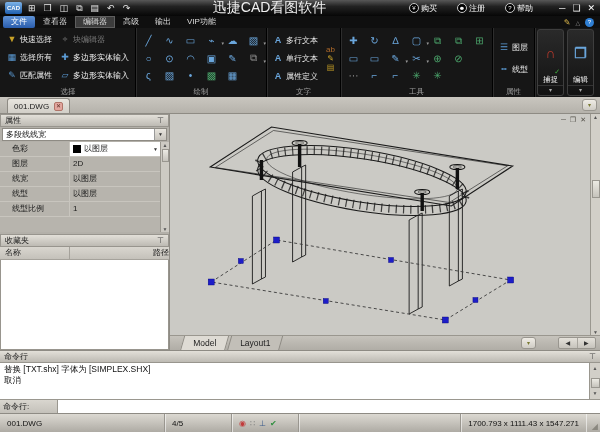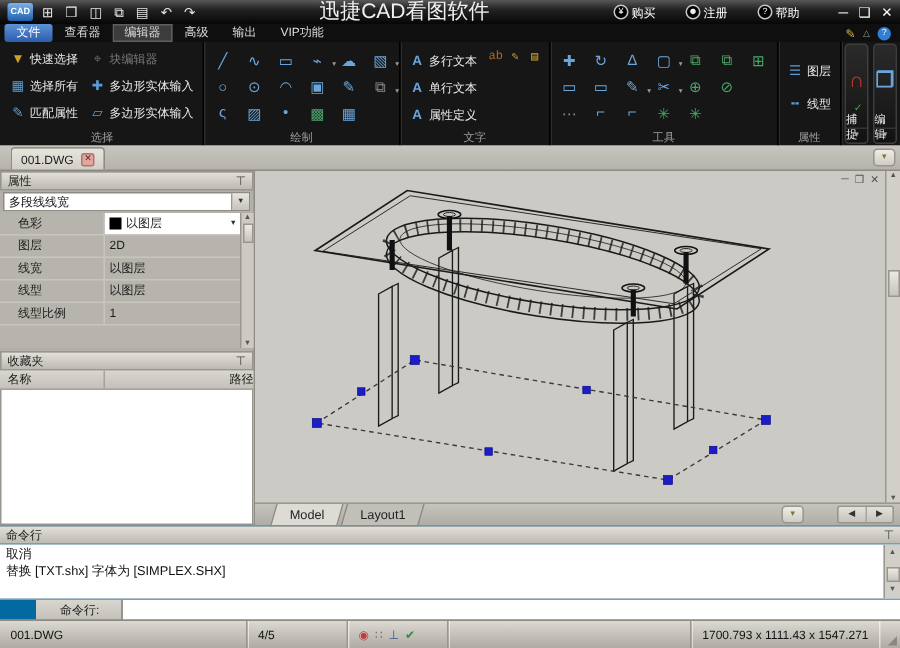--- a/index.html
+++ b/index.html
@@ -36,21 +36,21 @@
   .selbtn.disabled{color:#7a7a7a;}
   .selbtn.disabled .ico{color:#6a6a6a;}
   .icrows{display:flex;flex-direction:column;justify-content:space-between;padding:2px 2px;}
   .icrow{display:flex;gap:6px;align-items:center;height:17px;}
   .ric{width:15px;height:15px;display:inline-flex;align-items:center;justify-content:center;font-size:10px;color:#6aa6dc;position:relative;border-radius:2px;cursor:default;}
   .ric .dd{font-size:5px;color:#9a9a9a;font-style:normal;position:absolute;right:-5px;bottom:2px;}
   .txtwrap{display:flex;}
   .txtcol{display:flex;flex-direction:column;justify-content:space-between;padding:2px 0;}
   .txtcol .selbtn{height:16px;}
   .txtcol .ico{font-weight:bold;color:#6aa6dc;}
-  .sidecol{display:flex;flex-direction:row;justify-content:center;padding:3px 0 3px 3px;font-family:Liberation Mono, monospace;}
+  .sidecol{display:flex;flex-direction:column;justify-content:center;padding:3px 0 3px 3px;}
   .sidecol span{font-size:8px;width:13px;text-align:center;cursor:default;}
   .propcol{display:flex;flex-direction:column;justify-content:center;gap:4px;}
   .bigbtn{width:27px;border:1px solid #3e3e3e;border-radius:3px;margin:1px 1px 1px 2px;display:flex;flex-direction:column;align-items:center;background:linear-gradient(#2a2a2a,#121212);color:#eee;box-sizing:border-box;}
   .bigbtn .bicon{flex:1;display:flex;align-items:center;justify-content:center;font-size:14px;font-weight:bold;position:relative;width:100%;}
   .bigbtn .bicon .chk{position:absolute;right:3px;bottom:-1px;color:#3fae3f;font-size:7px;font-weight:normal;}
   .bigbtn .blabel{font-size:7.5px;height:10px;line-height:10px;}
   .bigbtn .bdd{font-size:6px;color:#aaa;height:9px;line-height:8px;border-top:1px solid #333;width:100%;text-align:center;}
   .snapico{color:#c0392b;}
   .editico{color:#6aa6dc;font-size:12px;}
   
@@ -91,28 +91,28 @@
   .vsb .sp{flex:1;}
   .tabbar{height:15px;background:linear-gradient(#c6c3bc,#b0ada6);display:flex;align-items:center;padding-left:12px;border-top:1px solid #9a978f;position:relative;flex:0 0 auto;box-sizing:border-box;}
   .mtab{height:14px;line-height:14px;font-size:8.5px;padding:0 10px;color:#222;transform:skewX(-16deg);border:1px solid #8e8b84;border-top:none;background:#c2bfb8;margin-right:2px;}
   .mtab>span{display:inline-block;transform:skewX(16deg);}
   .mtab.active{background:#dedbd4;}
   .tbchev{position:absolute;right:64px;top:1px;}
   .harrows{position:absolute;right:4px;top:1px;width:38px;height:12px;border:1px solid #99968f;border-radius:2px;background:linear-gradient(#e4e1da,#c6c3bc);display:flex;box-sizing:border-box;}
   .harrows span{flex:1;text-align:center;font-size:6px;line-height:10px;color:#333;}
   .harrows span:first-child{border-right:1px solid #a8a59e;}
   
-  .command{height:63px;display:flex;flex-direction:column;border-top:1px solid #8e8b84;background:#0369a1;flex:0 0 auto;box-sizing:border-box;}
+  .command{height:63px;display:flex;flex-direction:column;border-top:1px solid #8e8b84;background:#86efac;flex:0 0 auto;box-sizing:border-box;}
   .chead{height:12px;background:linear-gradient(#e3e0d9,#bdbab3);border-bottom:1px solid #98958e;display:flex;justify-content:space-between;align-items:center;padding:0 4px;font-size:8px;color:#1a1a1a;flex:0 0 auto;box-sizing:border-box;}
   .clog{flex:1;background:#fff;position:relative;font-size:8.5px;color:#111;padding:1px 14px 1px 4px;line-height:11px;overflow:hidden;}
   .csb{position:absolute;right:0;top:0;bottom:0;width:11px;background:#d2cfc8;border-left:1px solid #9a978f;display:flex;flex-direction:column;align-items:center;font-size:5px;color:#555;box-sizing:border-box;}
   .csb .thumb{width:9px;height:10px;background:linear-gradient(#eceae3,#c6c3bc);border:1px solid #99968f;box-sizing:border-box;}
   .csb .sp{flex:1;}
   .cinput{height:13px;display:flex;border-top:1px solid #9a978f;flex:0 0 auto;}
-  .cprompt{width:58px;background:linear-gradient(#d9d6cf,#c4c1ba);font-size:8px;line-height:13px;padding-left:16px;border-right:1px solid #9a978f;color:#1a1a1a;box-sizing:border-box;margin-left:24px;}
+  .cprompt{width:58px;background:linear-gradient(#d9d6cf,#c4c1ba);font-size:8px;line-height:13px;padding-left:3px;border-right:1px solid #9a978f;color:#1a1a1a;box-sizing:border-box;}
   .cfield{flex:1;background:#fff;border:none;outline:none;font-size:8px;padding:0 3px;font-family:"Liberation Sans",sans-serif;}
   
   .statusbar{height:19px;background:linear-gradient(#dcd9d2,#aeaba4);display:flex;align-items:stretch;font-size:8px;color:#111;border-top:1px solid #8e8b84;flex:0 0 auto;box-sizing:border-box;}
   .sseg{display:flex;align-items:center;padding:0 7px;border-right:1px solid #99968f;box-shadow:1px 0 0 rgba(255,255,255,.55);}
   .sseg.icons{gap:4px;}
   .sseg.icons span{font-size:8px;}
   .sp{flex:1;}
   .grip{width:12px;display:flex;align-items:flex-end;justify-content:flex-end;color:#8a877f;font-size:8px;padding:0 2px 1px 0;}
 </style>
 </head>
@@ -452,22 +452,22 @@
       </div>
     </div>
   </div>
 
   <div class="command">
     <div class="chead">
       <span>命令行</span>
       <span class="pin">⊤</span>
     </div>
     <div class="clog">
+      <div>替换 [TXT.shx] 字体为 [SIMPLEX.SHX]</div>
       <div>取消</div>
-      <div>替换 [TXT.shx] 字体为 [SIMPLEX.SHX]</div>
       <div class="csb">
         <span>▲</span>
         <span class="sp"></span>
         <span class="thumb"></span>
         <span>▼</span>
       </div>
     </div>
     <div class="cinput">
       <span class="cprompt">命令行:</span>
       <input class="cfield" type="text" value="" style="">

